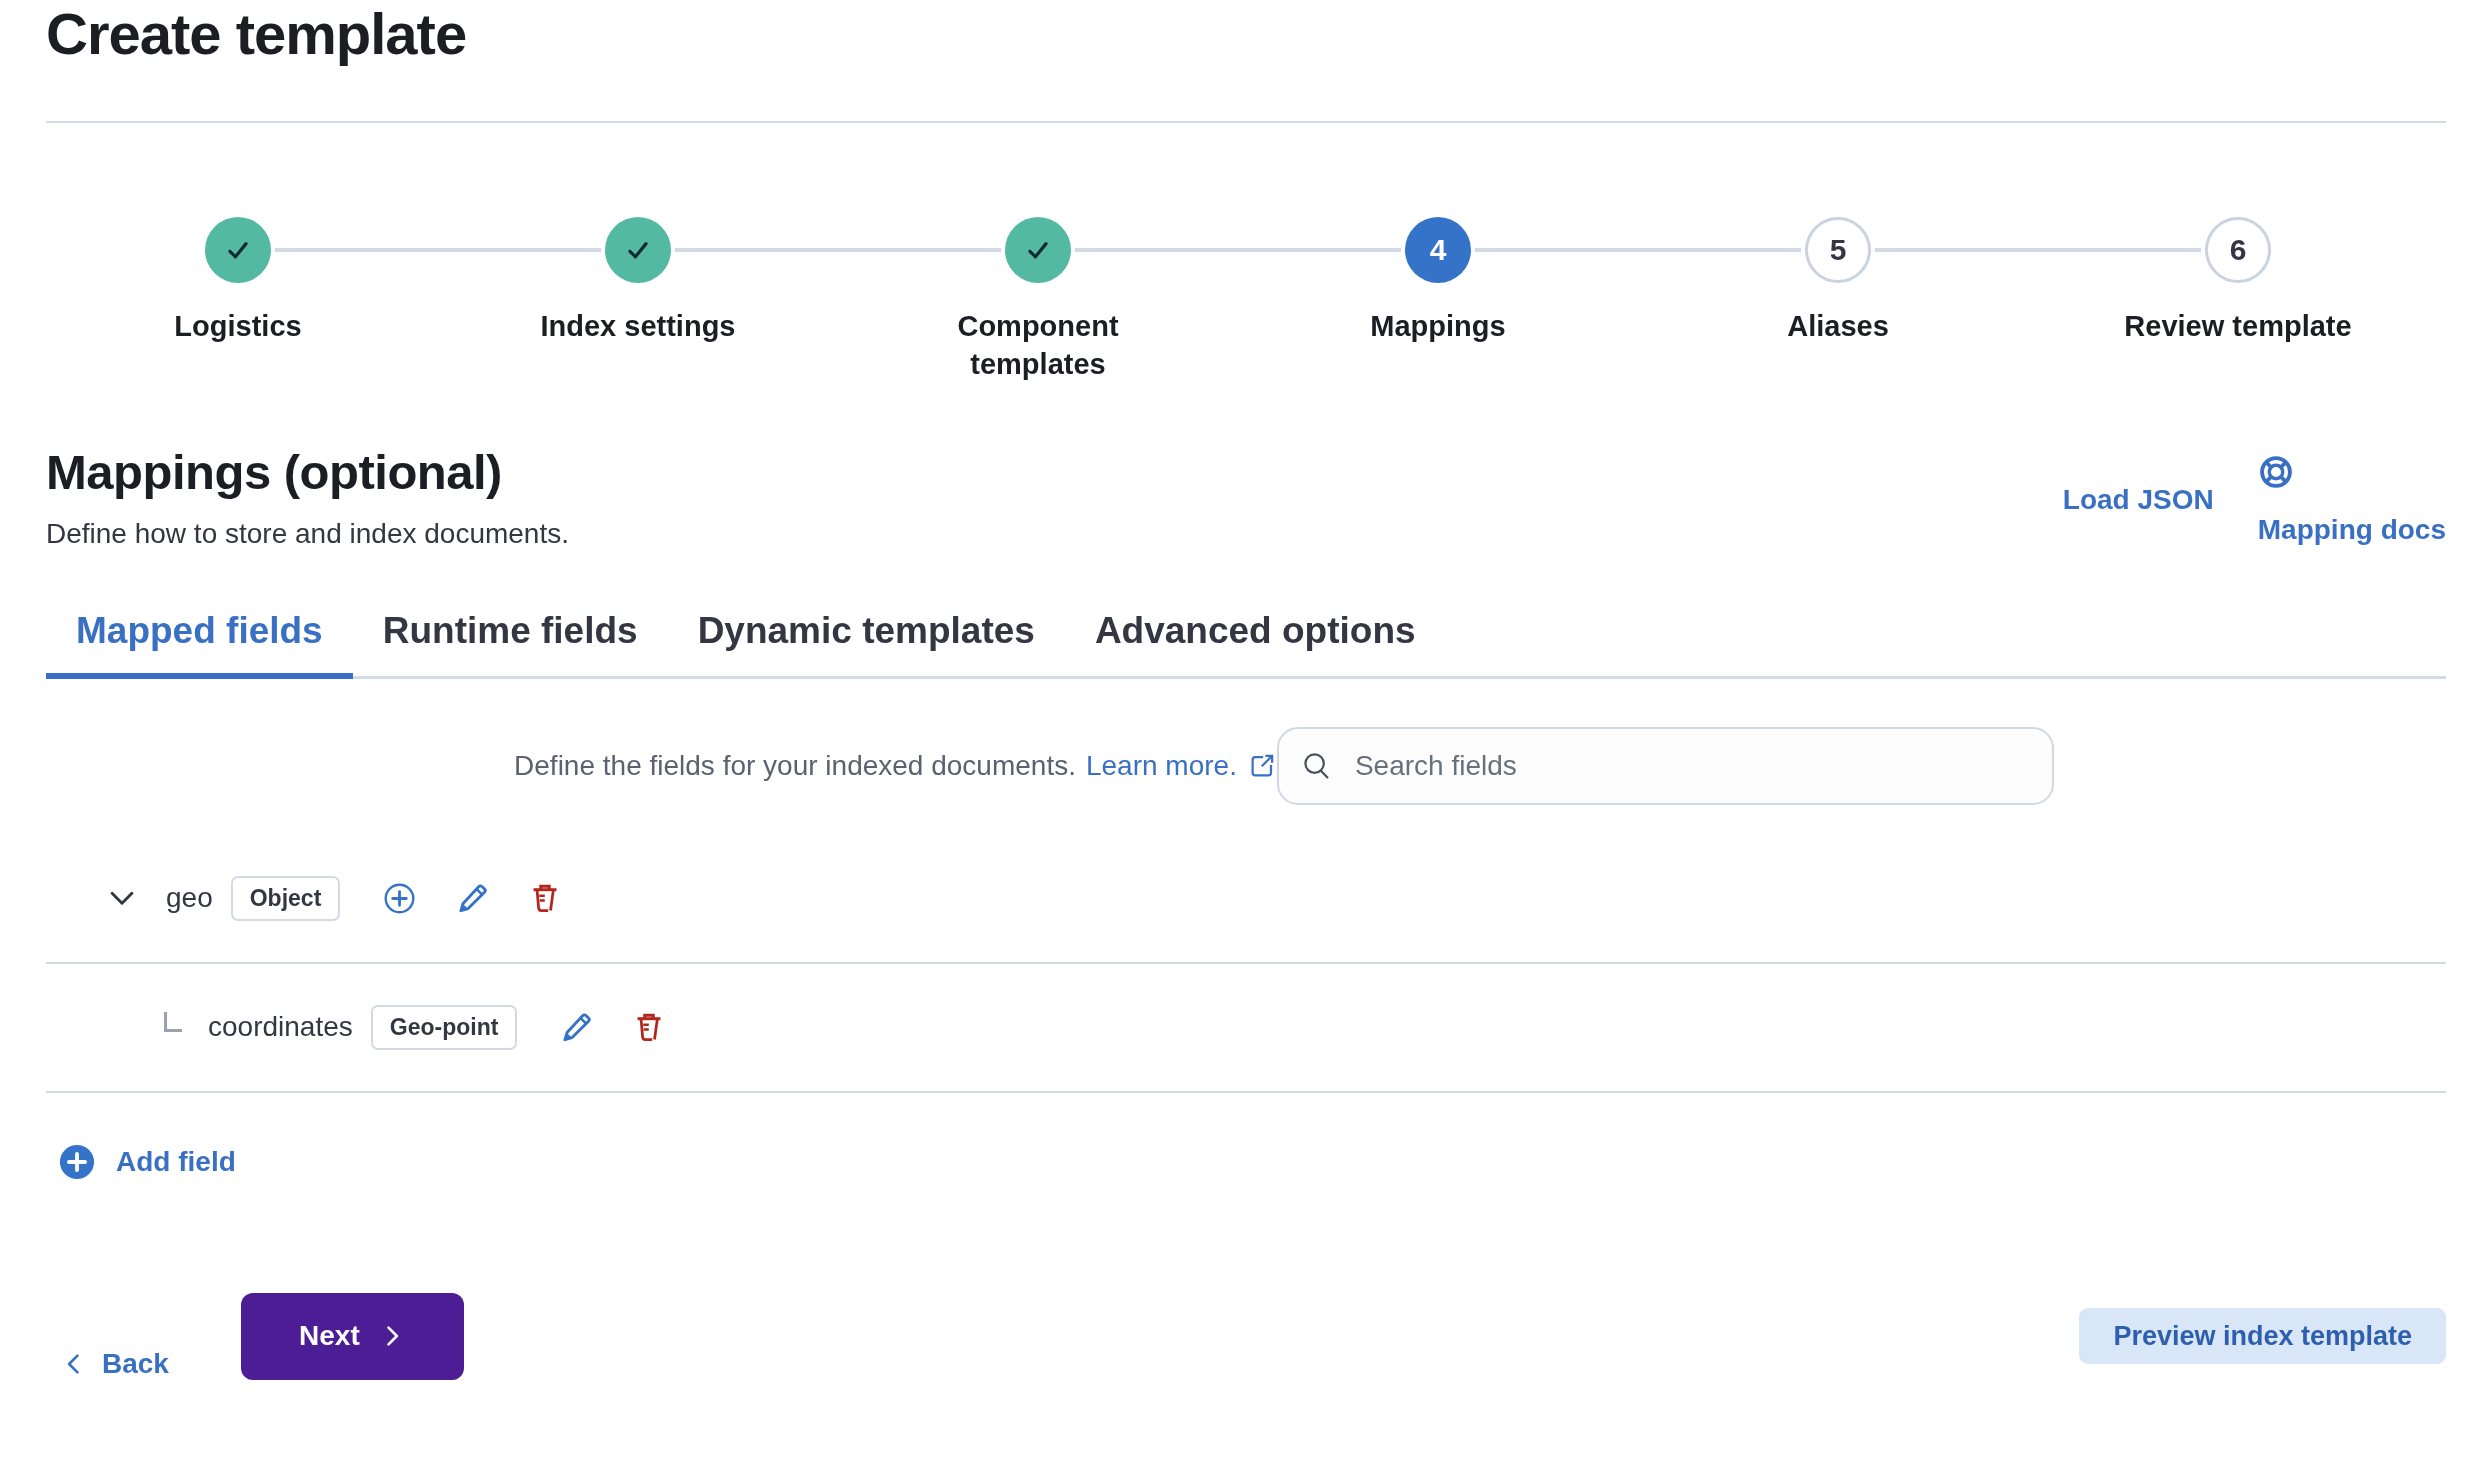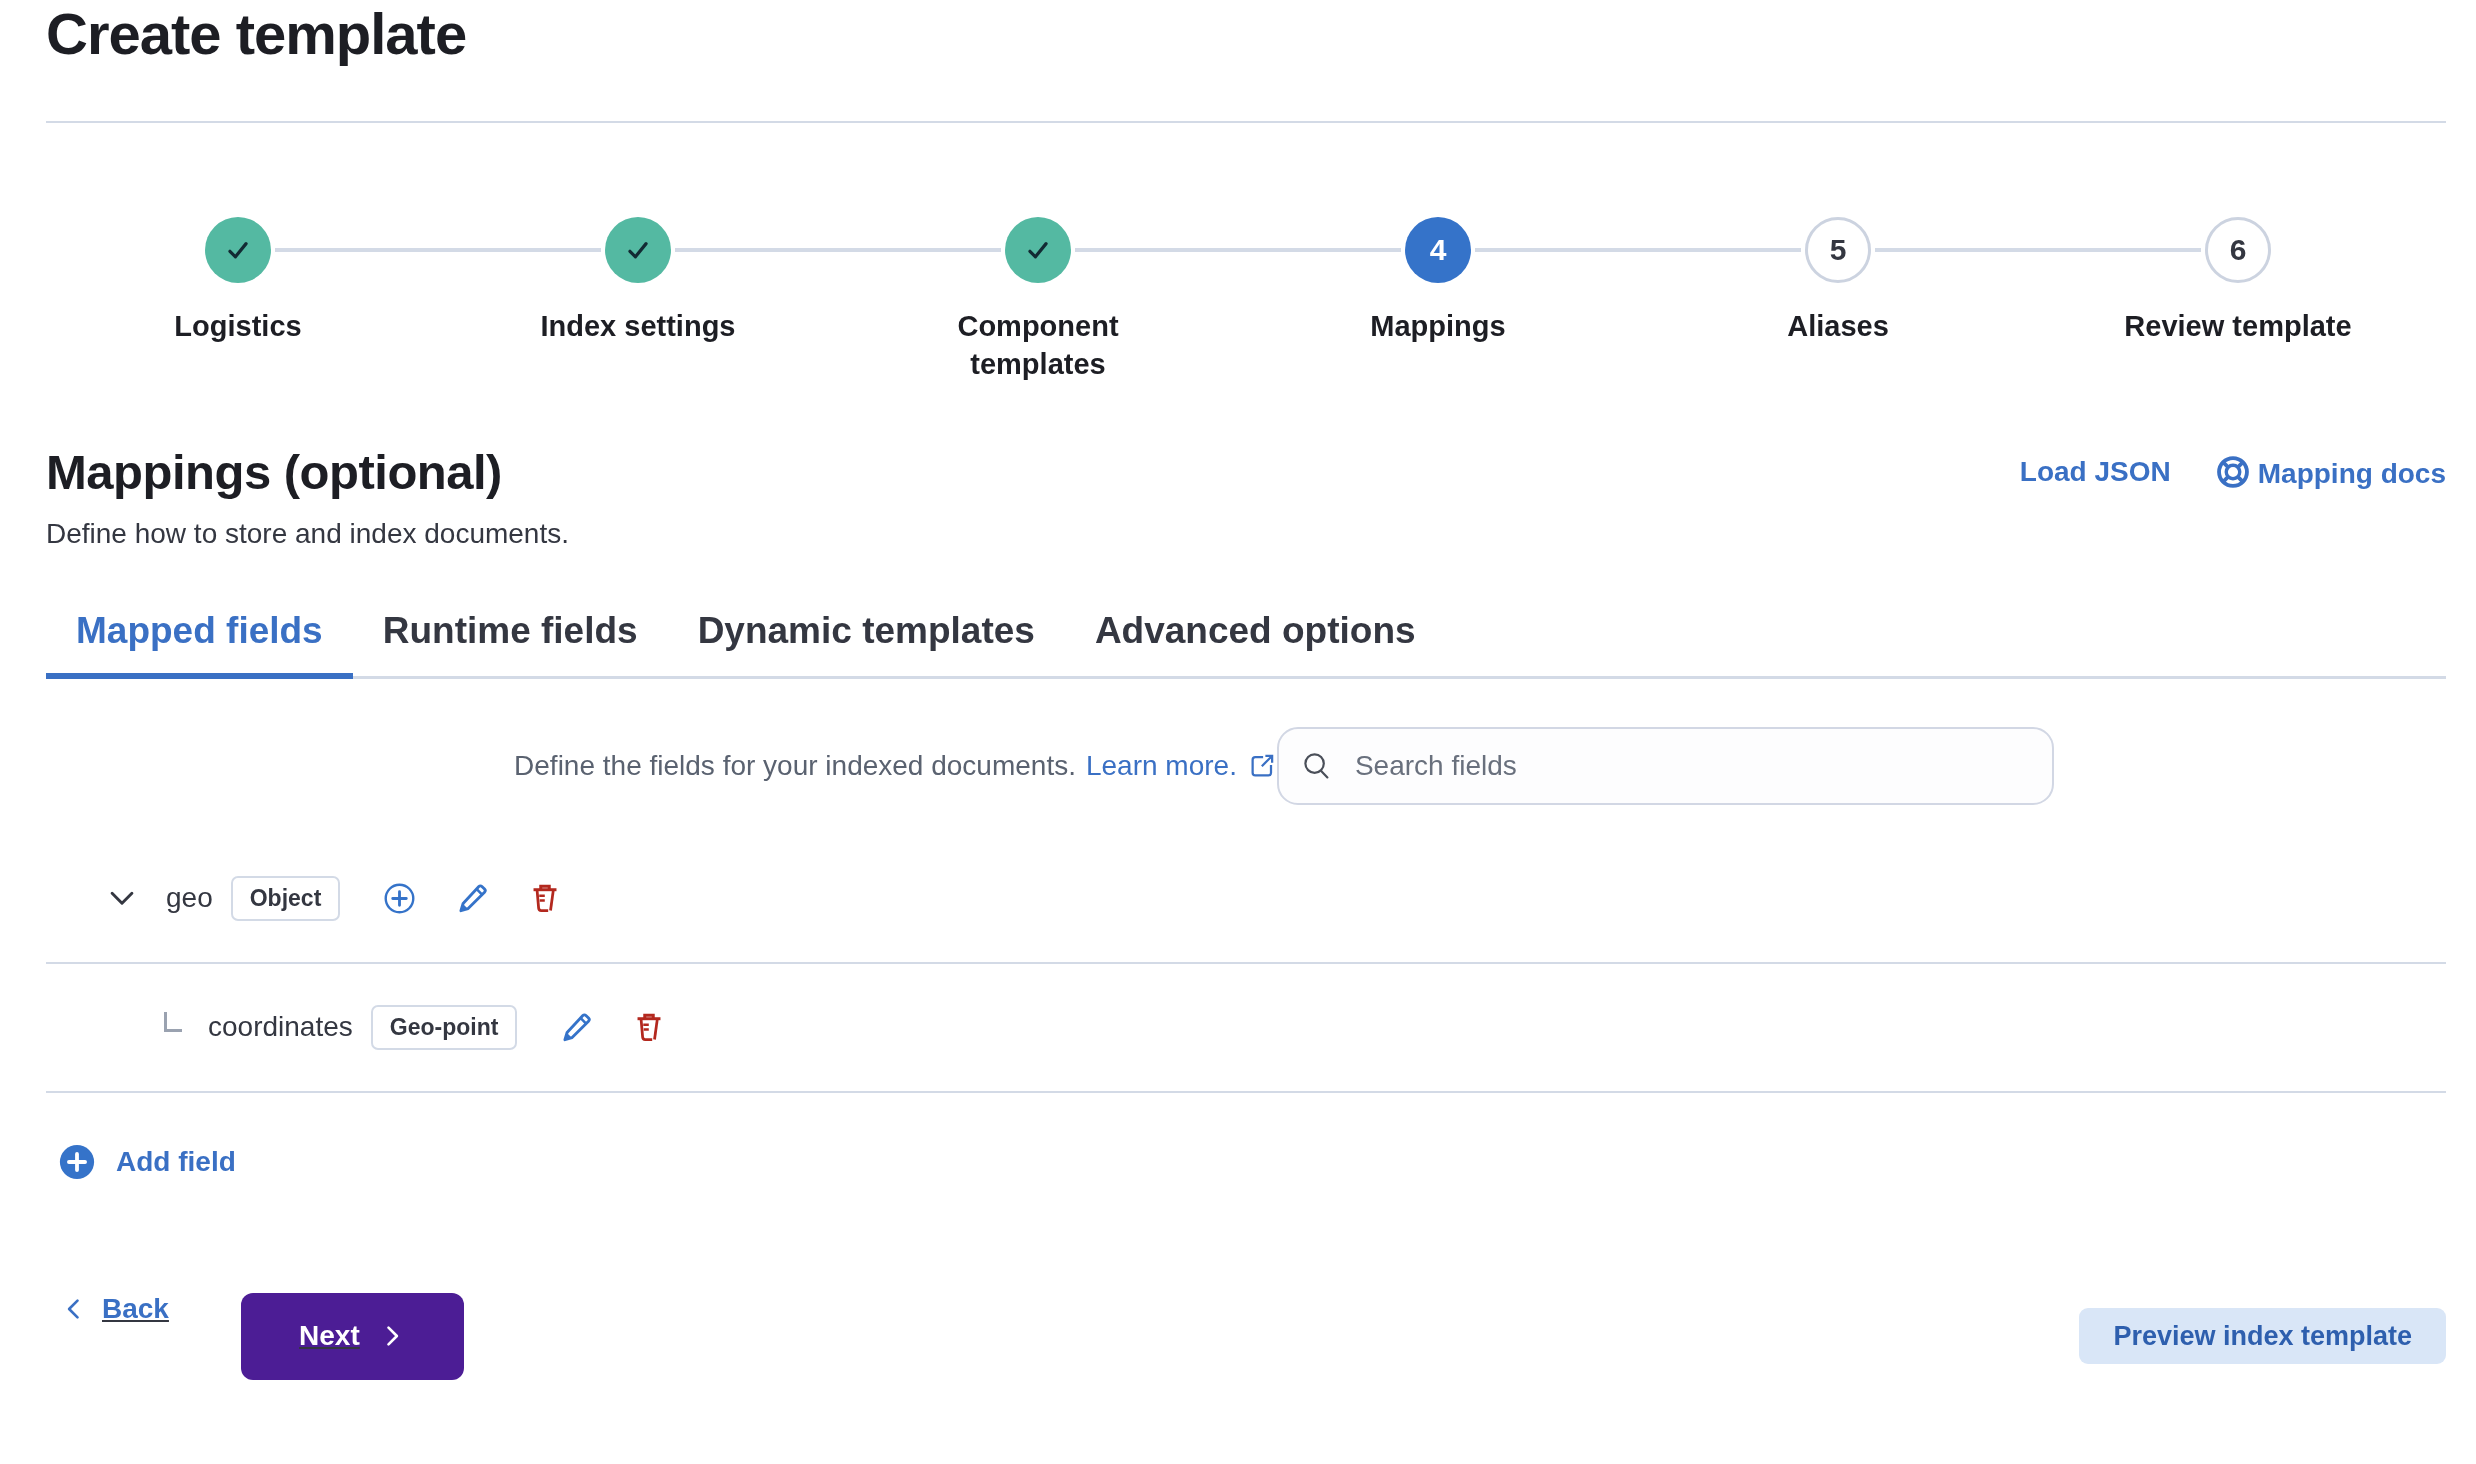--- a/index.html
+++ b/index.html
@@ -34,21 +34,21 @@
   .step-label {
     margin-top:24px; font-size:29px; font-weight:700; color:#1d1e24;
     text-align:center; max-width:280px; line-height:1.32;
   }
 
   
   .section-head { display:flex; justify-content:space-between; align-items:flex-start; margin-top:60px; }
   .section-title { font-size:49px; font-weight:700; color:#1d1e24; letter-spacing:-0.5px; }
   .section-links { display:flex; align-items:center; gap:44px; margin-top:10px; }
   .link { color:#3a70c4; font-size:28px; font-weight:600; text-decoration:none; cursor:pointer; }
-  .link-with-icon { display:flex; align-items:flex-end; gap:7px; }
+  .link-with-icon { display:flex; align-items:flex-start; gap:24px;flex-direction:column; }
   .section-subtitle { margin-top:18px; font-size:28px; color:#343741; }
 
   
   .tabs { display:flex; margin-top:44px; border-bottom:3px solid #d3dae6; }
   .tab { position:relative; padding:16px 30px 24px; font-size:37px; font-weight:700; color:#343741; cursor:pointer;text-align:right; }
   .tab.active { color:#3a70c4; }
   .tab.active::after { content:""; position:absolute; left:0; right:0; bottom:-3px; height:6px; background:#3a70c4; }
 
   
   .fields-intro { display:flex; justify-content:center; align-items:center; margin-top:48px; }
@@ -76,21 +76,21 @@
   .row-actions { display:flex; align-items:center; gap:38px; margin-left:42px; }
   .icon-btn { display:flex; align-items:center; justify-content:center; cursor:pointer; background:none; border:none; padding:0; }
   .l-connector { width:18px; height:20px; border-left:3px solid #9aa2b0; border-bottom:3px solid #9aa2b0; margin-bottom:10px; }
 
   
   .add-field { display:flex; align-items:center; gap:20px; margin:50px 0 0 12px; cursor:pointer; background:none; border:none; }
   .add-field-label { color:#3a70c4; font-size:28px; font-weight:700; }
 
   
   .footer { display:flex; justify-content:space-between; align-items:center; margin-top:112px; }
-  .footer-left { display:flex; align-items:flex-start;text-decoration:underline; }
+  .footer-left { display:flex; align-items:flex-end; }
   .back-link { display:flex; align-items:center; gap:14px; color:#3a70c4; font-size:28px; font-weight:600; cursor:pointer; background:none; border:none; margin-left:14px; }
   .next-btn {
     margin-left:72px; width:223px; height:87px; border:none; border-radius:12px;
     background:#4c1d95; color:#fff; font-size:28px; font-weight:600; font-family:inherit;
     display:flex; align-items:center; justify-content:center; gap:18px; cursor:pointer;
   }
   .preview-btn {
     height:56px; padding:0 34px; border:none; border-radius:9px;
     background:#d9e6f7; color:#2e5fae; font-size:27px; font-weight:600; font-family:inherit; cursor:pointer;
   }

